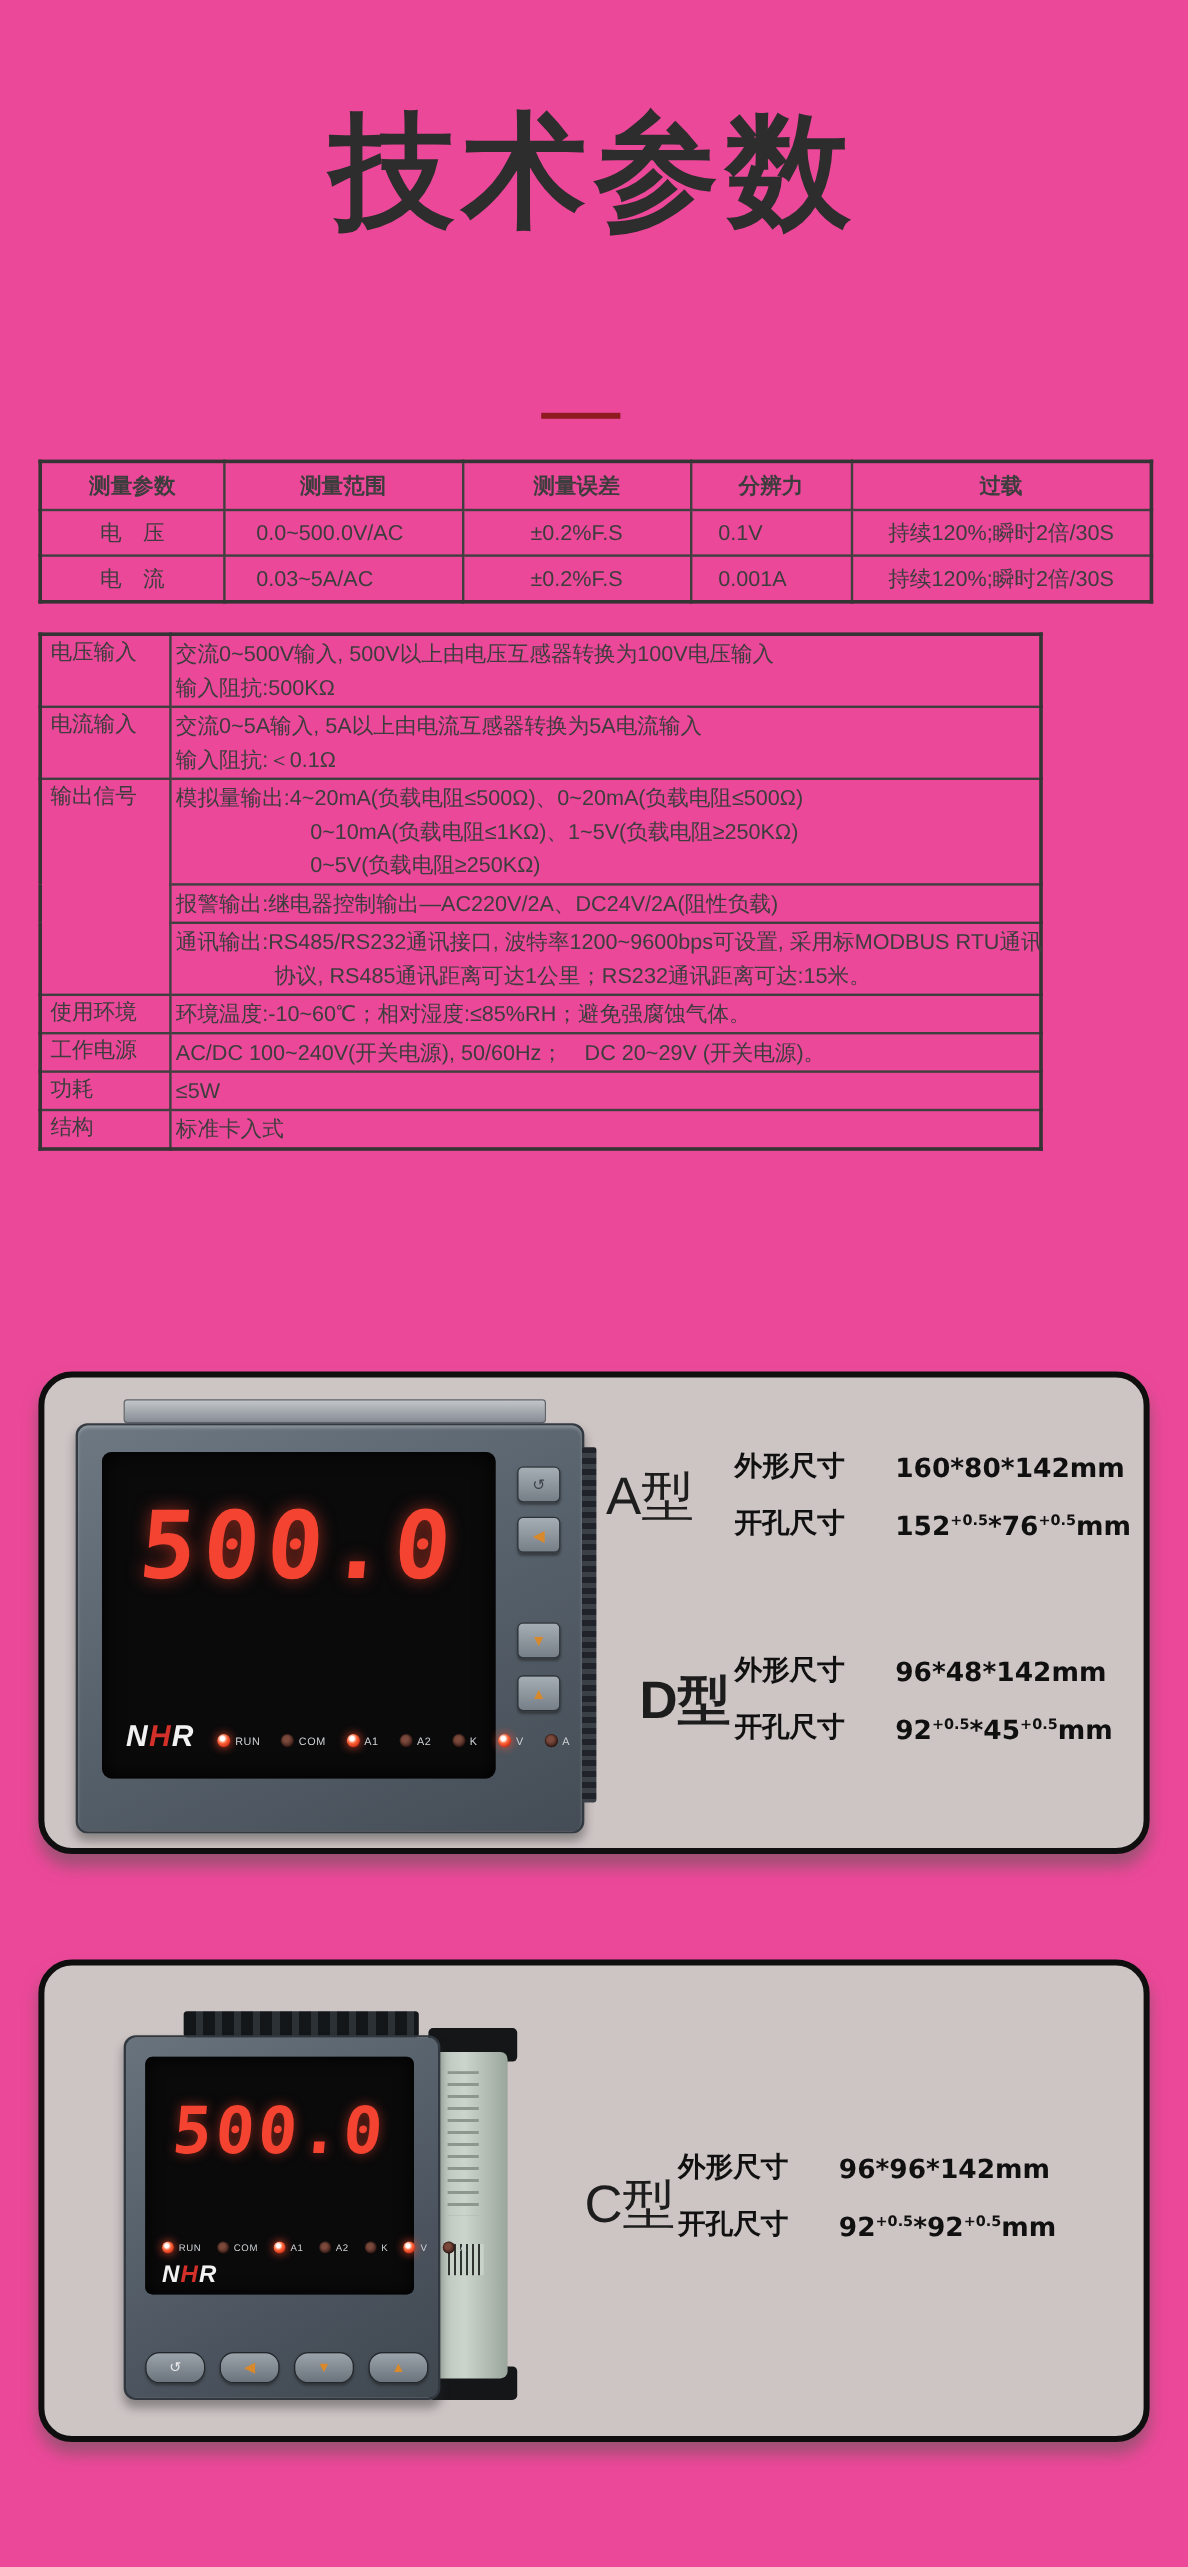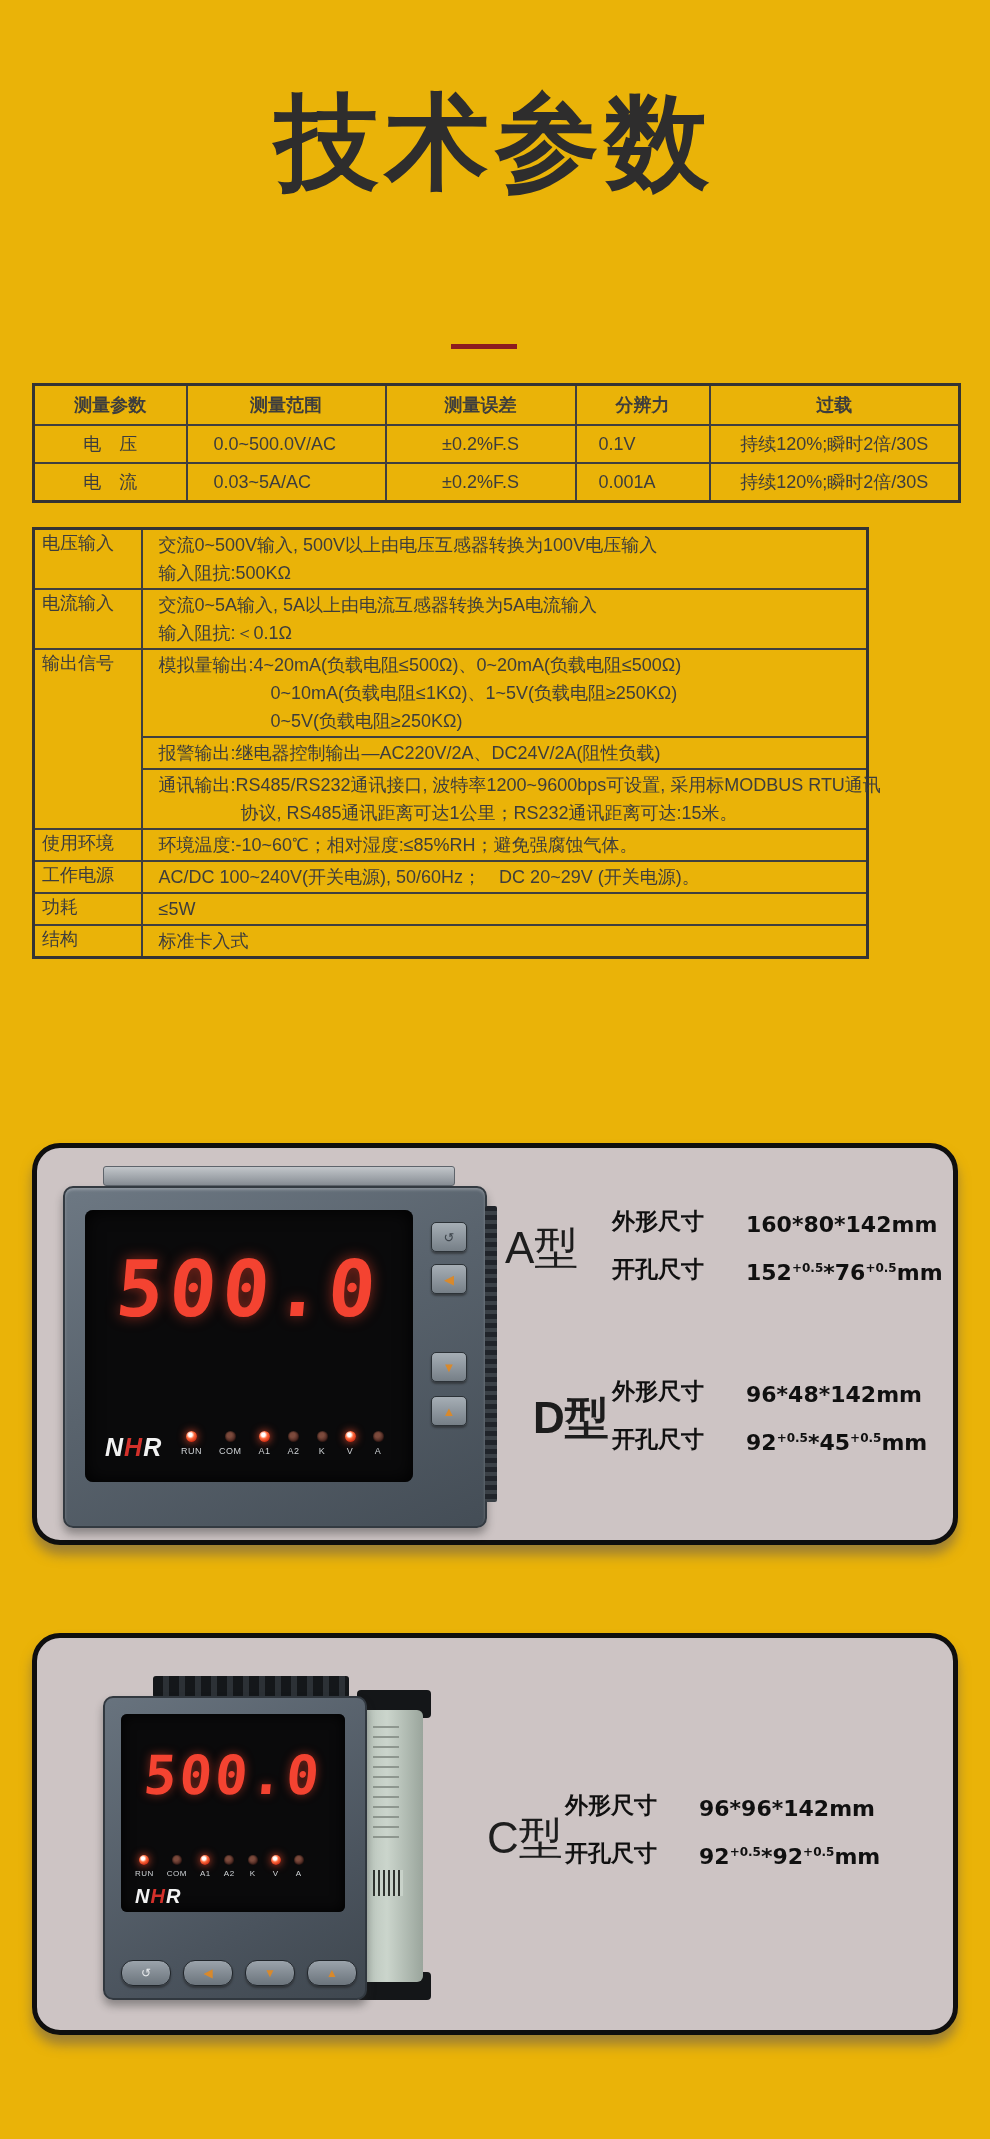--- a/index.html
+++ b/index.html
@@ -1,37 +1,37 @@
 <!DOCTYPE html>
 <html><head>
 <meta charset="utf-8">
 <style>
   html,body {margin:0; padding:0; background:#ffffff;}
   body {font-family:"Liberation Sans", sans-serif; color:#3d3d3d;}
-  .page {position:relative; width:990px; height:2139px; margin:0 auto; background:#eab308; overflow:hidden;}
+  .page {position:relative; width:990px; height:2139px; margin:0 auto; background:#ec4899; overflow:hidden;}
 
   
   .main-title {position:absolute; left:0; right:0; top:74px; margin:0; text-align:center;
     font-size:104px; font-weight:900; color:#2e2d2d; letter-spacing:6px;}
   .accent-bar {position:absolute; left:451px; top:344px; width:66px; height:5px; background:#8d1b20;}
 
   
   .spec-table {position:absolute; left:32px; top:383px; width:926px; border-collapse:collapse;
     table-layout:fixed; font-size:18px; color:#3d3d3d; border:3px solid #343434;}
   .spec-table th, .spec-table td {border:2px solid #3f3f3f; overflow:hidden; white-space:nowrap;}
   .spec-table th {height:36px; font-weight:700; text-align:center;}
   .spec-table td {height:34px;}
   .tc {text-align:center;margin-top:28px;}
   .tl-range {text-align:left; padding-left:26px;margin-top:32px;}
   .tl-res {text-align:left; padding-left:22px;margin-left:17px;}
 
   
   .detail-table {position:absolute; left:32px; top:527px; width:837px; border-collapse:collapse;
     table-layout:fixed; font-size:18px; color:#3d3d3d; border:3px solid #343434;}
-  .detail-table td {border:2px solid #3f3f3f; padding:1px 16px; vertical-align:top;}
+  .detail-table td {border:2px solid #3f3f3f; padding:1px 4px; vertical-align:top;}
   .detail-table td.lbl {padding:1px 4px 1px 7px; white-space:nowrap;}
   .ln {line-height:28px; white-space:nowrap;}
   .ind1 {padding-left:112px;}
   .ind2 {padding-left:82px;}
 
   
   .guide-title {position:absolute; left:0; right:0; top:1020px; margin:0; text-align:center;
     font-size:36px; font-weight:800; color:#141414; letter-spacing:2px;}
 
   .card {position:absolute; left:32px; width:926px; height:402px; background:#cdc4c4;
@@ -63,21 +63,21 @@
   .m-case {position:absolute; left:16px; top:24px; width:420px; height:338px;
     background:linear-gradient(155deg,#6d7883 0%,#59636d 45%,#444d56 100%);
     border:2px solid #333a41; border-radius:10px;
     box-shadow:inset 0 2px 3px rgba(255,255,255,.25), 0 6px 8px rgba(40,40,40,.4);}
   .m-screen {position:absolute; left:20px; top:22px; width:328px; height:272px;
     background:#0a0a0b; border-radius:8px; box-shadow:inset 0 0 18px #000;}
   .m-digits {margin-top:34px; text-align:center; font-family:"DejaVu Sans Mono", monospace;
     font-weight:700; font-size:78px; color:#f44331; letter-spacing:6px;
     transform:skewX(-5deg); text-shadow:0 0 14px rgba(255,70,45,.55);}
   .m-leds {position:absolute; left:96px; bottom:26px; display:flex; gap:17px;}
-  .led {display:flex; flex-direction:column; align-items:center; gap:4px;}
+  .led {display:flex; flex-direction:row; align-items:center; gap:4px;}
   .dot {width:11px; height:11px; border-radius:50%;}
   .dot.lit {background:radial-gradient(circle at 40% 35%, #ffffff 0 18%, #ff6a3c 40%, #c2200d 80%);
     box-shadow:0 0 8px rgba(255,80,50,.9);}
   .dot.dim {background:radial-gradient(circle at 40% 35%, #7c4a3c 0 25%, #41201b 75%);
     box-shadow:inset 0 0 2px #000;}
   .led-lbl {font-size:9px; color:#cfd3d6; letter-spacing:.5px; white-space:nowrap;}
   .m-brand {position:absolute; left:20px; bottom:22px; font-size:25px; font-weight:800;
     font-style:italic; letter-spacing:1px; line-height:1;}
   .bn,.br {color:#f2f2f2;} .bh {color:#d3302a;}
   .m-btncol {position:absolute; left:366px; top:26px; width:38px; height:240px;}

